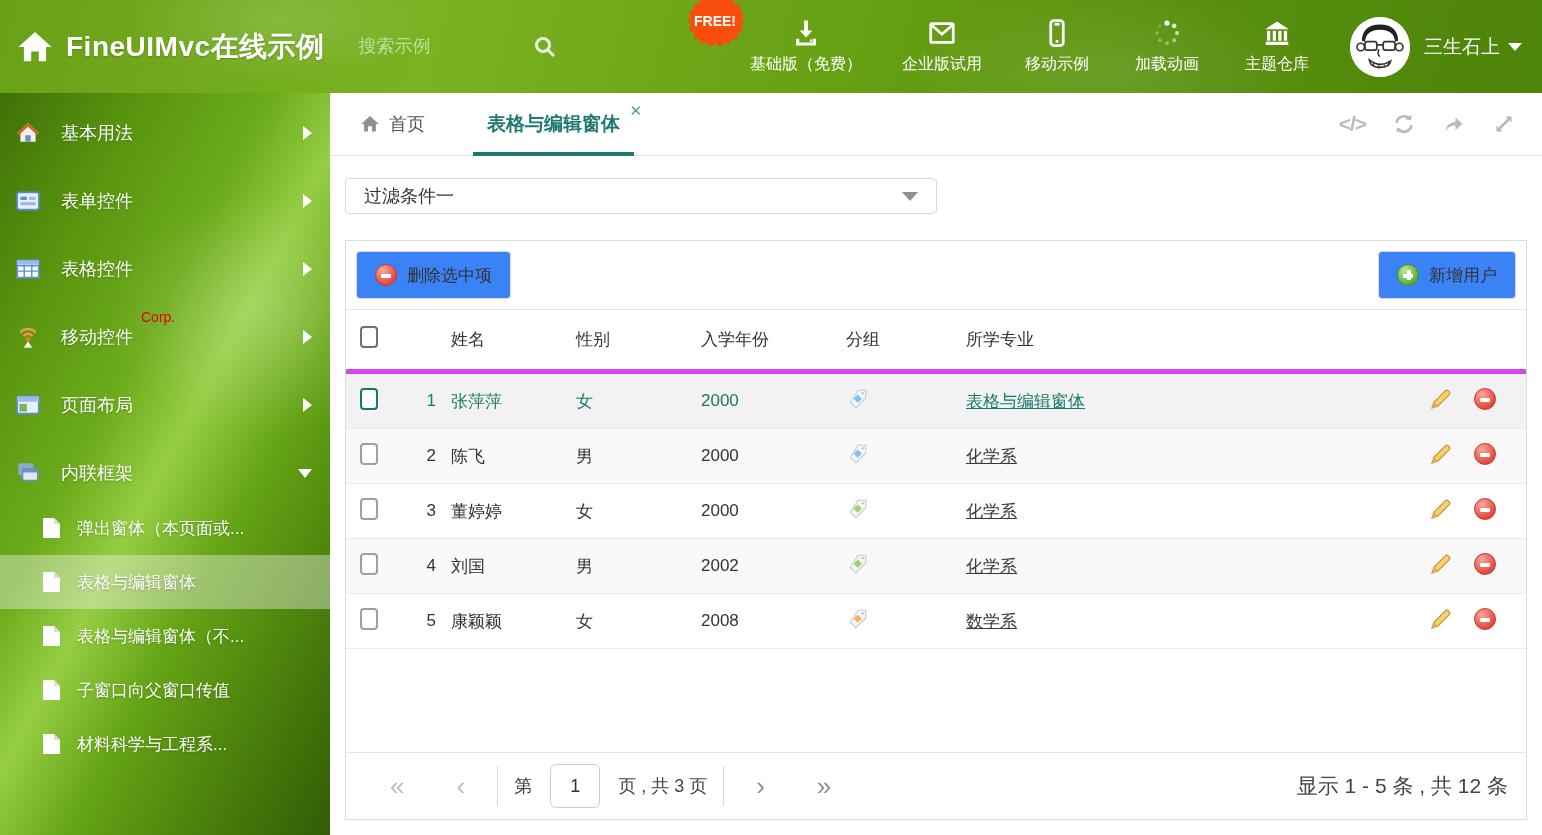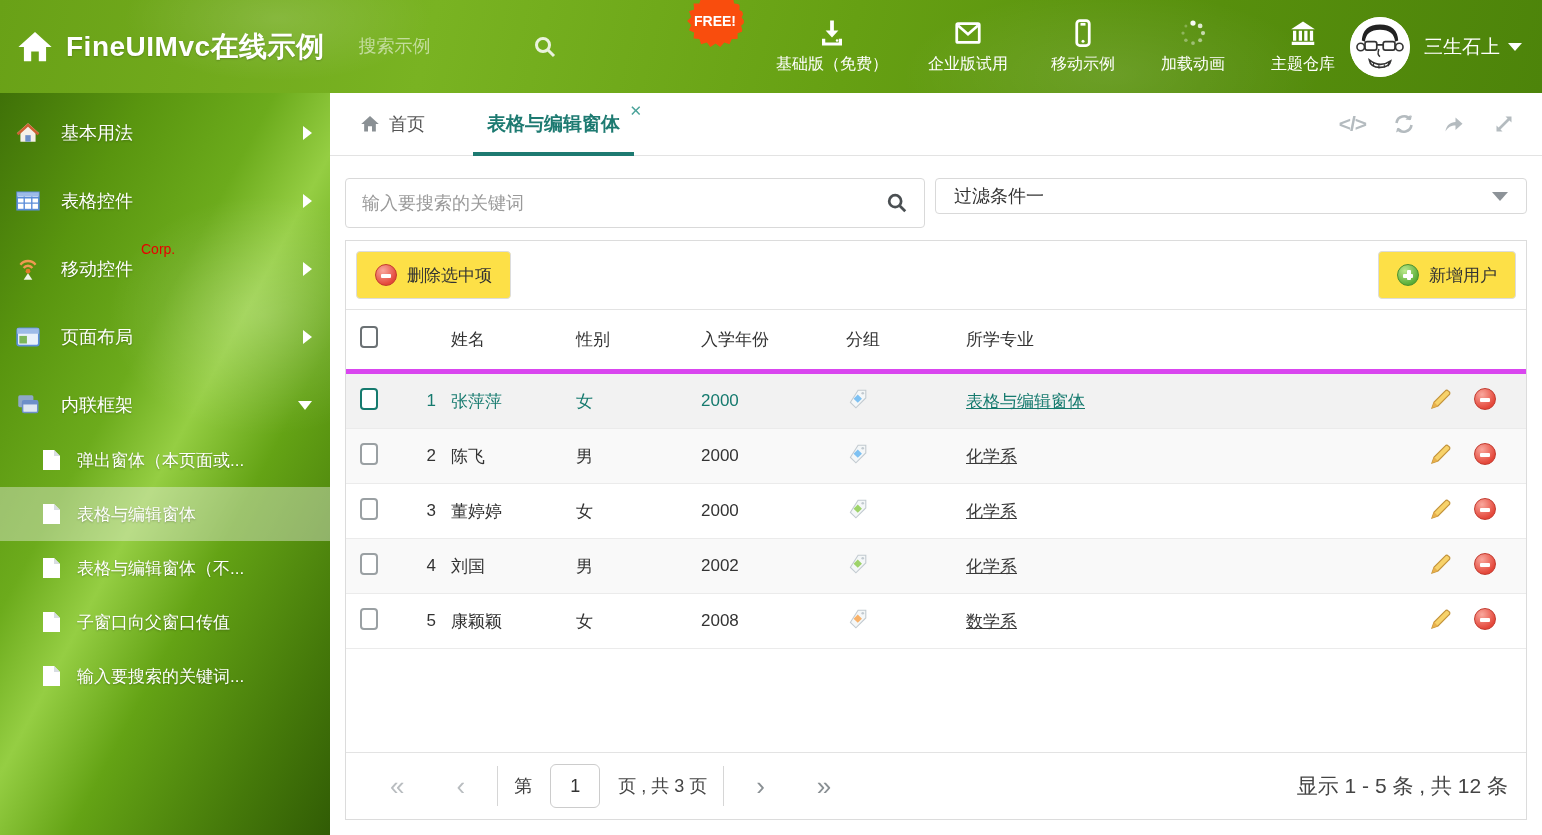--- a/index.html
+++ b/index.html
@@ -19,21 +19,21 @@
   .hsearch{display:flex;align-items:center;margin-left:34px;}
   .hsearch input{width:150px;background:transparent;border:none;outline:none;font-size:18px;color:#fff;font-family:inherit;}
   .hsearch input::placeholder{color:rgba(255,255,255,.55);}
   .hsearch .mag{width:24px;height:24px;margin-left:24px;opacity:.85;}
   .hspacer{flex:1;}
   .free-badge{position:absolute;left:686px;top:0;width:58px;height:50px;display:flex;align-items:flex-start;justify-content:center;z-index:3;}
   .free-star{width:58px;height:58px;margin-top:-8px;background:#f94d0d;border-radius:50%;
     clip-path:polygon(50% 0%,57% 7%,66% 3%,71% 12%,81% 10%,83% 20%,93% 21%,92% 31%,100% 35%,96% 44%,102% 52%,95% 58%,98% 68%,89% 71%,89% 81%,79% 81%,75% 90%,66% 87%,59% 95%,51% 89%,42% 95%,36% 87%,26% 90%,23% 81%,13% 80%,14% 70%,5% 66%,9% 57%,2% 50%,9% 43%,5% 33%,14% 30%,13% 20%,23% 20%,26% 10%,36% 13%,43% 5%);
     display:flex;align-items:center;justify-content:center;}
   .free-star span{font-size:14px;font-weight:bold;color:#fff;}
-  .hnav{display:flex;align-items:flex-end;gap:40px;margin-right:12px;}
+  .hnav{display:flex;align-items:flex-end;gap:40px;margin-right:38px;}
   .hnav-item{display:flex;flex-direction:column;align-items:center;gap:6px;cursor:pointer;min-width:70px;}
   .hnav-item svg{width:30px;height:30px;}
   .hnav-item .lbl{font-size:16px;white-space:nowrap;}
   .avatar{width:60px;height:60px;border-radius:50%;overflow:hidden;background:#fff;flex:0 0 auto;margin-right:14px;cursor:pointer;}
   .user{display:flex;align-items:center;gap:8px;margin-right:20px;cursor:pointer;font-size:19px;white-space:nowrap;}
   .caret-down-w{width:0;height:0;border-left:7px solid transparent;border-right:7px solid transparent;border-top:8px solid #fff;}
 
   
   .bodyrow{flex:1;display:flex;min-height:0;}
 
@@ -73,21 +73,21 @@
   .search-box{flex:1;height:50px;border:1px solid #d9d9d9;border-radius:4px;display:flex;align-items:center;padding:0 16px;}
   .search-box input{flex:1;border:none;outline:none;font-size:18px;color:#333;font-family:inherit;}
   .search-box input::placeholder{color:#9a9a9a;}
   .search-box .mag{width:22px;height:22px;flex:0 0 auto;}
   .filter-box{width:592px;flex:0 0 592px;height:36px;border:1px solid #d9d9d9;border-radius:4px;display:flex;align-items:center;padding:0 18px;cursor:pointer;}
   .filter-box .fval{flex:1;font-size:18px;color:#333;}
   .caret-down-g{width:0;height:0;border-left:8px solid transparent;border-right:8px solid transparent;border-top:9px solid #8d9398;}
 
   .gridpanel{margin-top:12px;flex:1;border:1px solid #dcdcdc;display:flex;flex-direction:column;min-height:0;}
   .gtoolbar{flex:0 0 69px;border-bottom:1px solid #e3e3e3;display:flex;align-items:center;padding:0 10px;}
-  .btn{height:48px;background:#fde047;border:1px solid #dcdcdc;border-radius:4px;display:flex;align-items:center;gap:10px;padding:0 18px;font-size:17px;color:#333;cursor:pointer;}
+  .btn{height:48px;background:#3b82f6;border:1px solid #dcdcdc;border-radius:4px;display:flex;align-items:center;gap:10px;padding:0 18px;font-size:17px;color:#333;cursor:pointer;}
   .icirc{width:22px;height:22px;border-radius:50%;position:relative;flex:0 0 auto;}
   .icirc.red{background:radial-gradient(circle at 35% 28%,#f9a89e,#e4473a 72%);border:1px solid #c23a2e;}
   .icirc.green{background:radial-gradient(circle at 35% 28%,#bce98c,#57ab35 75%);border:1px solid #4a9030;}
   .icirc::before{content:"";position:absolute;left:5px;right:5px;top:9px;height:4px;background:#fff;border-radius:1px;}
   .icirc.green::after{content:"";position:absolute;top:5px;bottom:5px;left:9px;width:4px;background:#fff;border-radius:1px;}
 
   .thead,.trow{display:grid;grid-template-columns:50px 42px 128px 125px 145px 120px 1fr 45px 62px;align-items:center;}
   .thead{flex:0 0 64px;border-bottom:5px solid #d946ef;font-size:17px;color:#333;}
   .trow{flex:0 0 55px;border-bottom:1px solid #ebebeb;font-size:17px;}
   .trow.even{background:#f9f9f9;}
@@ -219,20 +219,31 @@
             <path d="M2 12 12 3l10 9h-3v8H5v-8z" fill="#f5f0e8"></path>
             <path d="M1.5 12.5 12 3l10.5 9.5-1.8 1.6L12 6.2 3.3 14z" fill="#cd6133"></path>
             <rect x="9.5" y="14" width="5" height="6" fill="#6d8fc9"></rect>
           </svg>
         <span class="slbl">基本用法</span>
         <span class="spacer"></span>
           <span class="tri-right"></span>
       </div>
       <div class="snav-item">
         <svg class="sicon" viewBox="0 0 24 24">
+            <rect x="2" y="4" width="20" height="16" rx="2" fill="#e9f1fb" stroke="#5b8dd9" stroke-width="1.6"></rect>
+            <rect x="5" y="8" width="6" height="3" fill="#5b8dd9"></rect>
+            <rect x="13" y="8" width="6" height="3" fill="#9dbbe8"></rect>
+            <rect x="5" y="13" width="14" height="3" fill="#9dbbe8"></rect>
+          </svg>
+        <span class="slbl">表单控件</span>
+        <span class="spacer"></span>
+          <span class="tri-right"></span>
+      </div>
+      <div class="snav-item">
+        <svg class="sicon" viewBox="0 0 24 24">
             <rect x="2" y="4" width="20" height="16" fill="#fff" stroke="#5b8dd9" stroke-width="1.6"></rect>
             <path d="M2 9h20M2 14h20M8.5 4v16M15.5 4v16" stroke="#5b8dd9" stroke-width="1.3"></path>
             <rect x="2" y="4" width="20" height="4" fill="#9dbbe8"></rect>
           </svg>
         <span class="slbl">表格控件</span>
         <span class="spacer"></span>
           <span class="tri-right"></span>
       </div>
       <div class="snav-item">
         <svg class="sicon" viewBox="0 0 24 24" fill="none">
@@ -293,21 +304,21 @@
             <path d="M1 1h11l6 6v14H1z" fill="#fff"></path>
             <path d="M12 1v6h6z" fill="#d8dde2"></path>
           </svg>
         <span class="slbl">子窗口向父窗口传值</span>
       </div>
       <div class="ssub-item">
         <svg class="ficon" viewBox="0 0 19 22">
             <path d="M1 1h11l6 6v14H1z" fill="#fff"></path>
             <path d="M12 1v6h6z" fill="#d8dde2"></path>
           </svg>
-        <span class="slbl">输入要搜索的关键词...</span>
+        <span class="slbl">材料科学与工程系...</span>
       </div>
     </div>
 
     <div class="main">
       <div class="tabbar">
         <div class="tab-home">
           <svg viewBox="0 0 24 24">
               <path d="M12 2.5 22.5 12H19v9h-4.6v-6.2H9.6V21H5v-9H1.5Z" fill="#8a9094"></path>
             </svg>
           <span>首页</span>
@@ -338,27 +349,20 @@
                 <line x1="7" y1="17" x2="17" y2="7" stroke="#b4bbbf" stroke-width="2.6"></line>
                 <path d="M13.5 4.5h6v6z" fill="#b4bbbf"></path>
                 <path d="M10.5 19.5h-6v-6z" fill="#b4bbbf"></path>
               </svg>
           </span>
         </div>
       </div>
 
       <div class="content">
         <div class="filters">
-          <div class="search-box">
-            <input placeholder="输入要搜索的关键词" style="">
-            <svg class="mag" viewBox="0 0 24 24" fill="none" stroke="#4a4f52" stroke-width="3">
-                <circle cx="10" cy="10" r="6.5"></circle>
-                <line x1="15" y1="15" x2="21" y2="21"></line>
-              </svg>
-          </div>
           <div class="filter-box">
             <span class="fval">过滤条件一</span>
             <span class="caret-down-g"></span>
           </div>
         </div>
 
         <div class="gridpanel">
           <div class="gtoolbar">
             <div class="btn">
               <span class="icirc red"></span>

